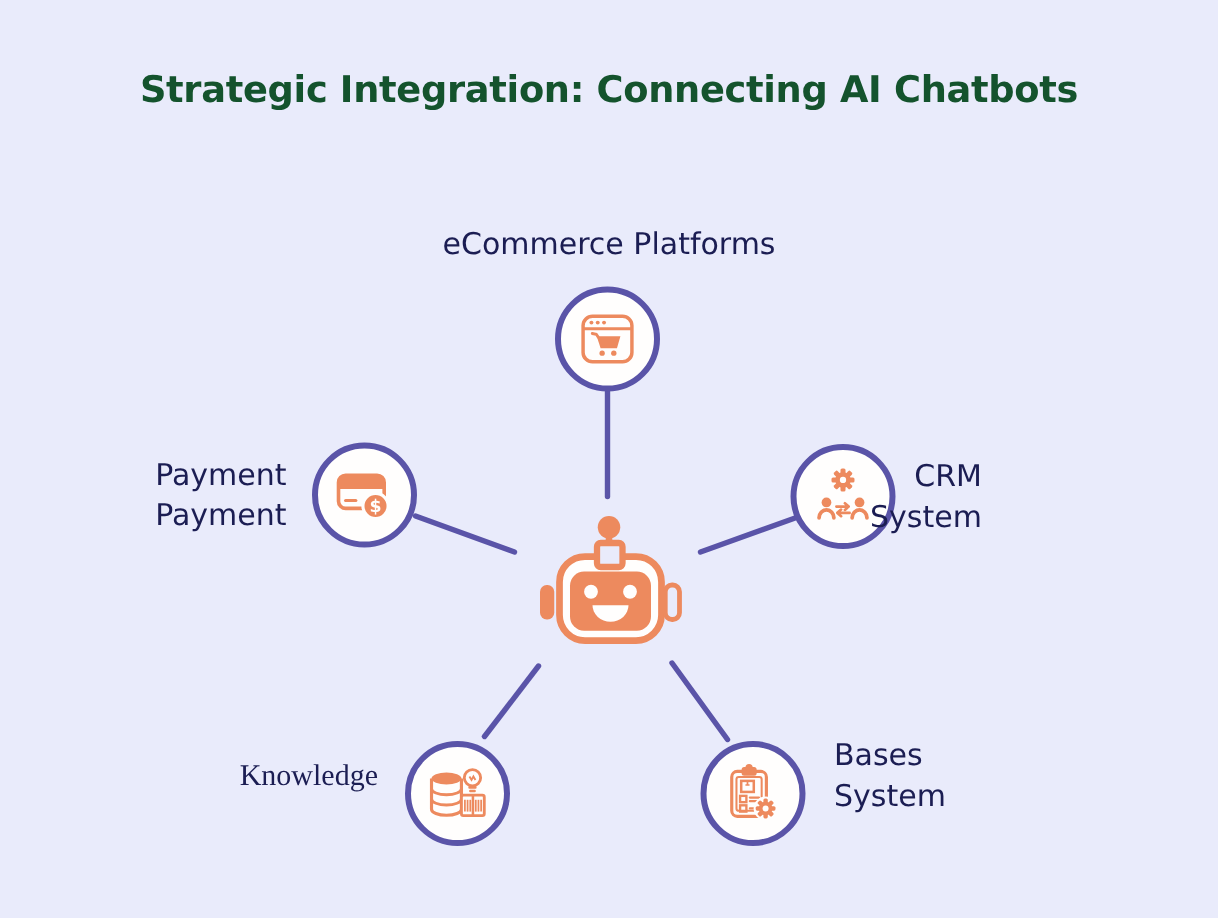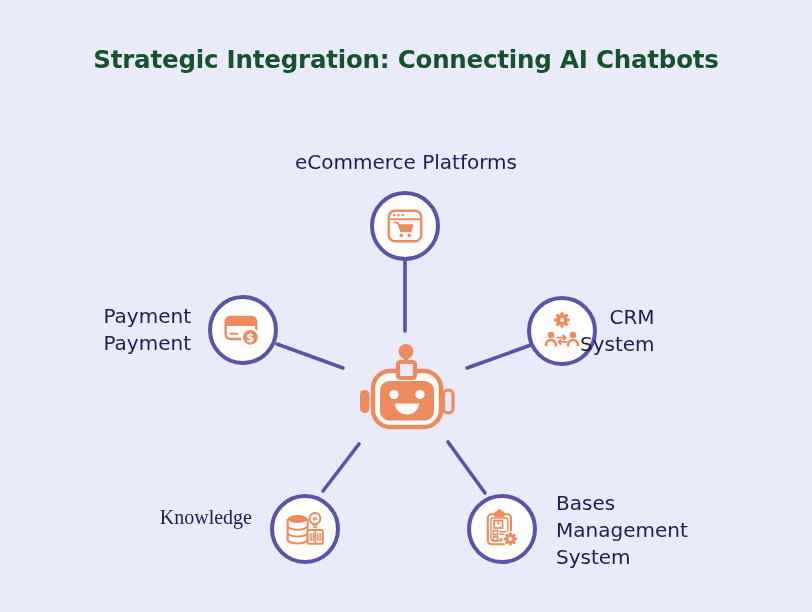--- a/index.html
+++ b/index.html
@@ -196,17 +196,16 @@
     <div>CRM</div>
     <div>System</div>
   </div>
 
   <div class="node-label lbl-knowledge">
     <div>Knowledge</div>
   </div>
 
   <div class="node-label lbl-order">
     <div>Bases</div>
-    <div>Management</div>
     <div>System</div>
   </div>
 
 </div>
 
 </body></html>

